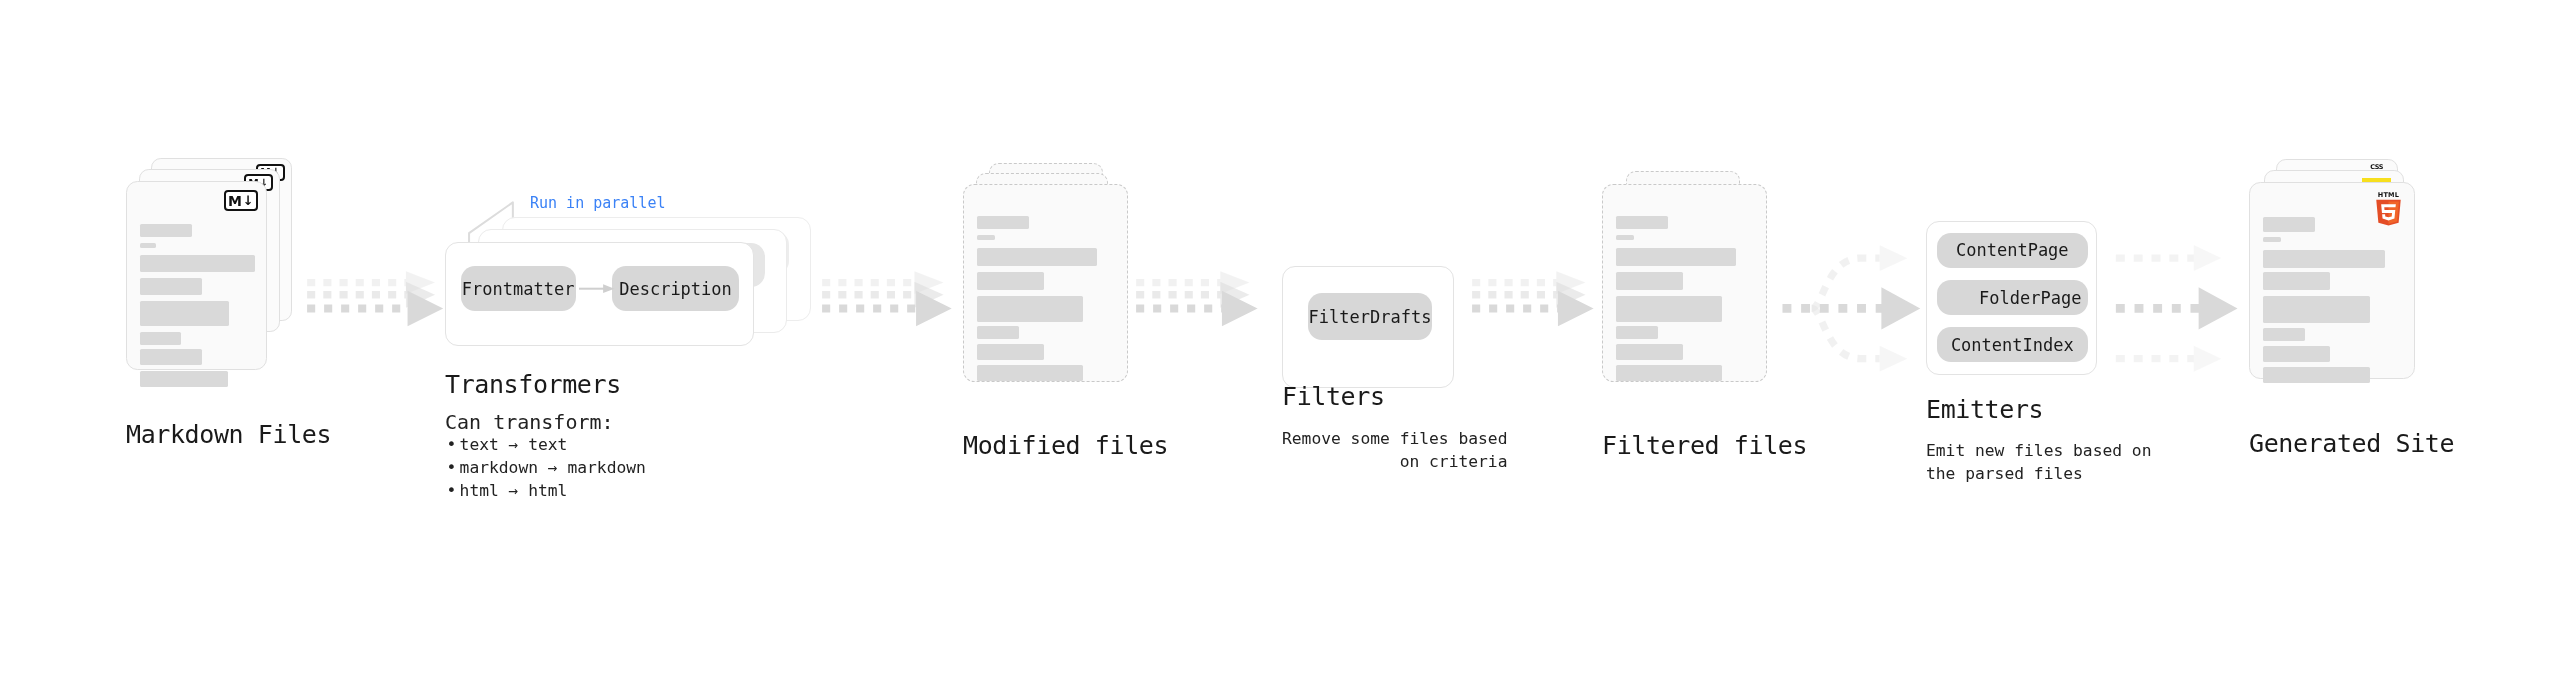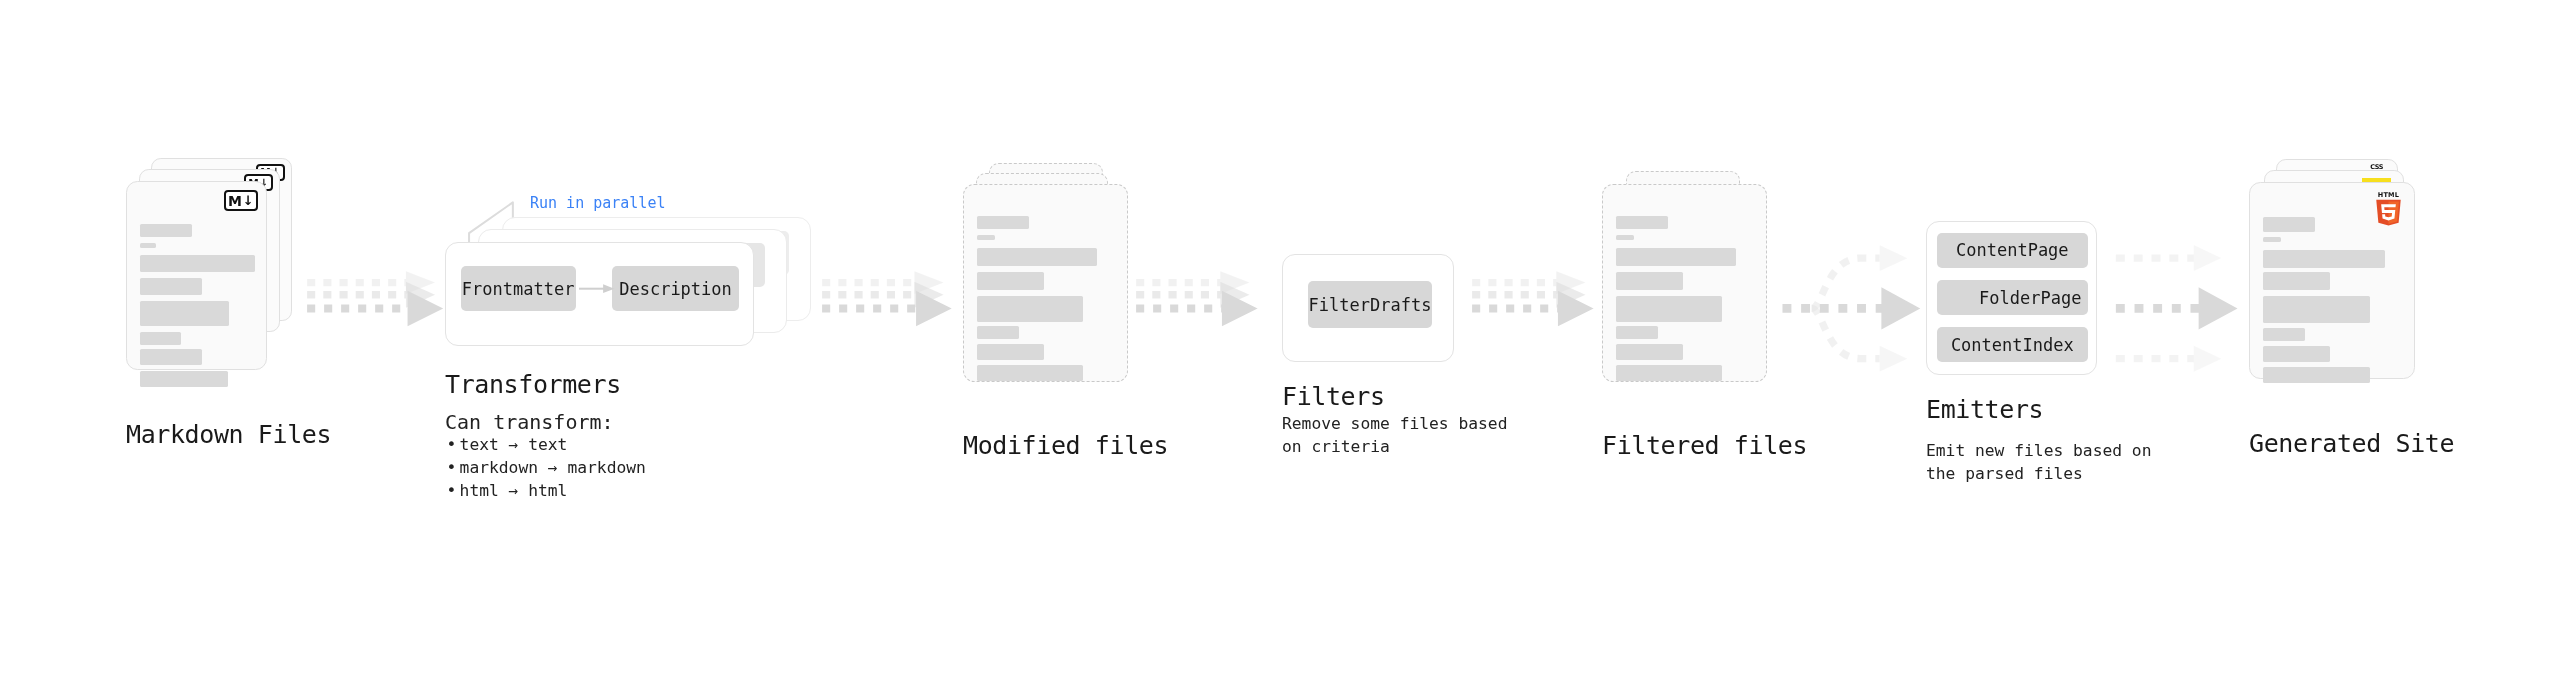--- a/index.html
+++ b/index.html
@@ -163,21 +163,21 @@
   .proc-box {
     position: absolute;
     border: 1.6px solid #e3e3e3;
     border-radius: 13px;
     background: #ffffff;
     box-sizing: border-box;
   }
   .chip {
     position: absolute;
     background: #d7d7d7;
-    border-radius: 5px;
+    border-radius: 14px;
     display: flex;
     align-items: center;
     justify-content: center;
     font-family: "DejaVu Sans Mono", "Liberation Mono", monospace;
     font-size: 17px;
     color: #1a1a1a;
     box-sizing: border-box;
     white-space: nowrap;
   }
   .chip.ghost1 { background: #e6e6e6; color: transparent; }
@@ -344,25 +344,25 @@
         <polygon points="104,17 140,33 104,49" fill="#dcdcdc"></polygon>
       </g>
       <g opacity="1">
         <line x1="0" y1="50" x2="110" y2="50" stroke="#d9d9d9" stroke-width="10" stroke-dasharray="10 11"></line>
         <polygon points="106,28 150,50 106,72" fill="#d9d9d9"></polygon>
       </g>
     </svg>
   </div>
 
   <div class="node" style="left:1282px; top:254px;">
-    <div class="proc-box" style="left:0px; top:0px; width:172px; height:108px;">
+    <div class="proc-box" style="left:0px; top:12px; width:172px; height:122px;">
       <div class="chip" style="left:24.4px; top:26px; width:124px; height:47px; left:25px;">FilterDrafts</div>
     </div>
     <div class="stage-title" style="position:absolute; left:0px; top:128px;">Filters</div>
-    <div class="stage-sub" style="position:absolute; left:0px; top:148px;">Remove some files based
+    <div class="stage-sub" style="position:absolute; left:0px; top:163px;text-align:right;">Remove some files based
 on criteria</div>
   </div>
 
   <div class="abs-svg" style="left:1472px; top:268px;">
     <svg width="146" height="81" viewBox="0 0 180 100">
       <g opacity="0.35">
         <line x1="0" y1="18" x2="112" y2="18" stroke="#d9d9d9" stroke-width="9" stroke-dasharray="10 10"></line>
         <polygon points="104,4 140,18 104,32" fill="#dcdcdc"></polygon>
       </g>
       <g opacity="0.55">

